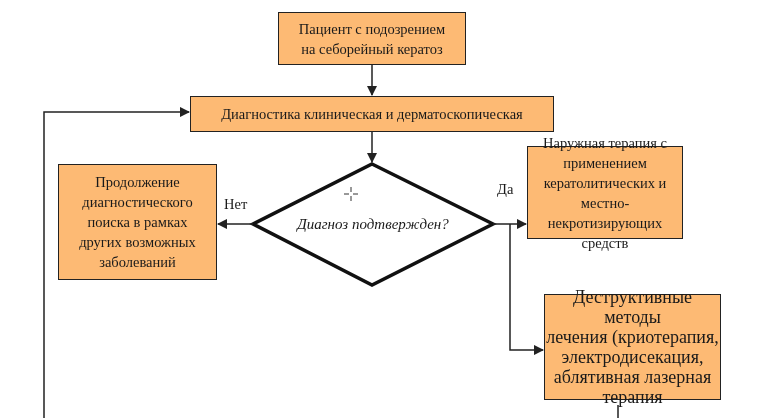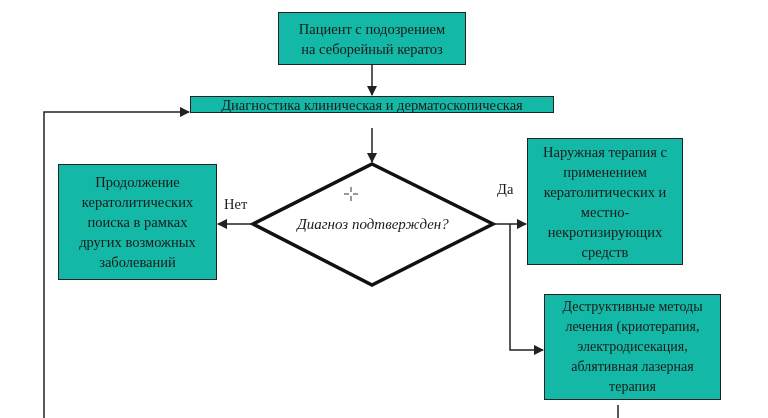--- a/index.html
+++ b/index.html
@@ -1,20 +1,20 @@
 <!DOCTYPE html>
 <html><head>
   <meta charset="utf-8">
   <style>
     html, body { margin: 0; padding: 0; background: #ffffff; }
     body { width: 768px; height: 418px; position: relative; overflow: hidden;
            font-family: "Liberation Serif", "DejaVu Serif", serif; color: #1a1a1a; }
     svg.wires { position: absolute; left: 0; top: 0; width: 768px; height: 418px; }
     .box { position: absolute; box-sizing: border-box; border: 1.5px solid #222;
-           background: #14b8a6; display: flex; align-items: center; justify-content: center;
+           background: #fdba74; display: flex; align-items: center; justify-content: center;
            text-align: center; font-size: 14.5px; line-height: 20px; }
     .box span { display: block; white-space: pre-line; }
     .label { position: absolute; font-size: 14.5px; line-height: 18px; }
     .diamond-text { position: absolute; font-size: 15px; line-height: 18px; text-align: center; font-style: italic; }
     .cursor { position: absolute; left: 344px; top: 187px; width: 14px; height: 14px; }
   </style>
 </head>
 <body>
 
 <svg class="wires" viewBox="0 0 768 418">
@@ -39,44 +39,44 @@
   <polyline points="44,418 44,112 189,112" fill="none" stroke="#222" stroke-width="1.5" marker-end="url(#arrow)"></polyline>
 
   <line x1="618" y1="405" x2="618" y2="418" stroke="#222" stroke-width="1.5"></line>
 </svg>
 
 <div class="box" style="left:278px; top:12px; width:188px; height:53px;">
   <span>Пациент с подозрением
 на себорейный кератоз</span>
 </div>
 
-<div class="box" style="left:190px; top:96px; width:364px; height:17px;">
+<div class="box" style="left:190px; top:96px; width:364px; height:36px;">
   <span>Диагностика клиническая и дерматоскопическая</span>
 </div>
 
 <div class="diamond-text" style="left:280px; top:215px; width:186px;">Диагноз подтвержден?</div>
 
 <div class="box" style="left:58px; top:164px; width:159px; height:116px;">
   <span>Продолжение
-кератолитических
+диагностического
 поиска в рамках
 других возможных
 заболеваний</span>
 </div>
 
-<div class="box" style="left:527px; top:138px; width:156px; height:127px;">
+<div class="box" style="left:527px; top:146px; width:156px; height:93px;">
   <span>Наружная терапия с
 применением
 кератолитических и
 местно-
 некротизирующих
 средств</span>
 </div>
 
-<div class="box" style="left:544px; top:294px; width:177px; height:106px; font-size:14px;">
+<div class="box" style="left:544px; top:294px; width:177px; height:106px; font-size:18px;">
   <span>Деструктивные методы
 лечения (криотерапия,
 электродисекация,
 аблятивная лазерная
 терапия</span>
 </div>
 
 <div class="label" style="left:224px; top:195px;">Нет</div>
 <div class="label" style="left:497px; top:180px;">Да</div>
 

